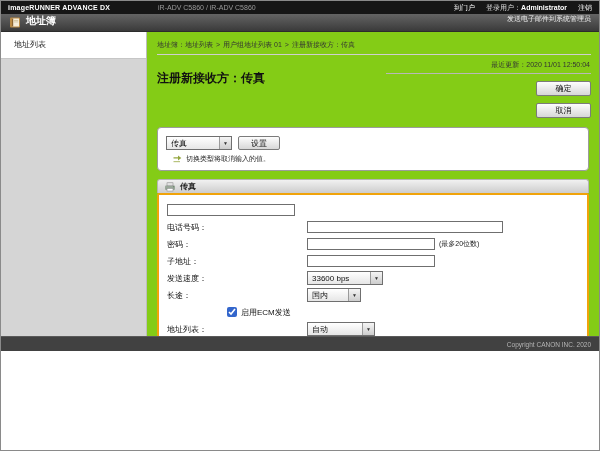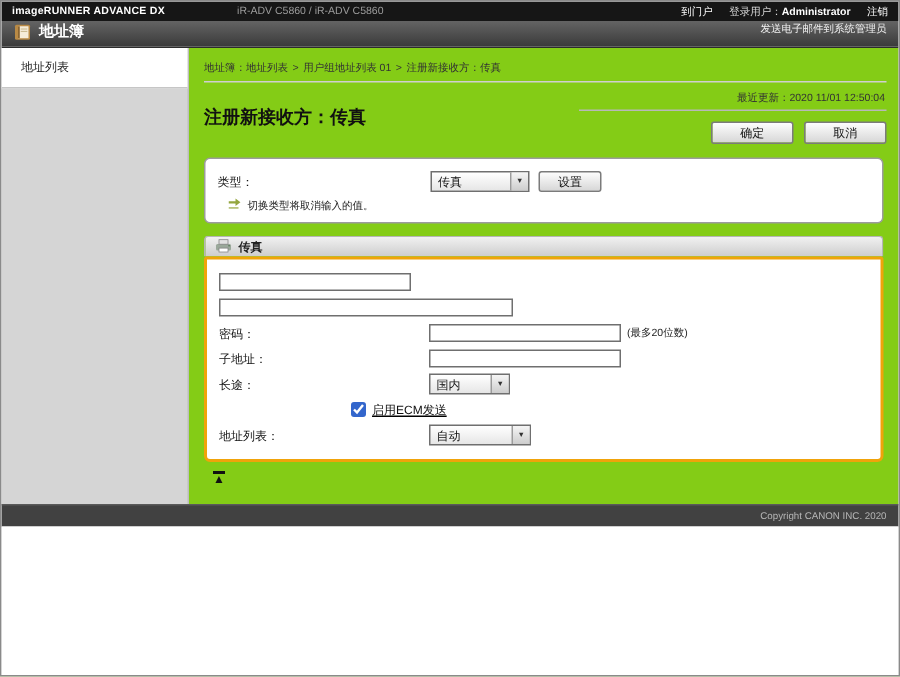--- a/index.html
+++ b/index.html
@@ -14,33 +14,33 @@
   .topbar .lnk { color:#fff; cursor:pointer; }
   .topbar .user-label { color:#ddd; }
   .topbar .user-name { font-weight:bold; color:#fff; }
 
   
   .appbar { height:18px; background:linear-gradient(#646464,#3a3a3a); display:flex; padding:0 8px; color:#fff; border-bottom:1px solid #2c2c2c; }
   .appbar .title { font-size:10px; font-weight:bold; margin-left:5px; }
   .appbar .mail { margin-left:auto; font-size:7px; color:#f0f0f0; cursor:pointer; }
 
   .body { display:flex; height:304px; }
-  .sidebar { width:125px; background:#d5d5d5; flex:none; border-right:1px solid #bdbdbd; }
+  .sidebar { width:146px; background:#d5d5d5; flex:none; border-right:1px solid #bdbdbd; }
   .side-item { background:#ffffff; padding:7px 13px 8px; font-size:8px; color:#222; border-bottom:1px solid #c6c6c6; cursor:pointer; }
 
   .main { flex:1; background:#84cc16; padding:6px 8px 0 10px; overflow:hidden; }
   .breadcrumb { font-size:7px; color:#333; padding:2px 0 4px; border-bottom:1px solid #cfcfcf; white-space:nowrap; }
   .breadcrumb .bc-link { cursor:pointer; }
   .breadcrumb .sep { margin:0 3px; }
 
   .head-row { display:flex; margin-top:3px; }
   .page-title { font-size:12px; font-weight:bold; color:#111; margin-top:12px; white-space:nowrap; }
   .right-col { margin-left:auto; display:flex; flex-direction:column; align-items:flex-end; }
   .update { font-size:7px; color:#333; padding:2px 1px 3px; border-bottom:1px solid #b8b8b8; min-width:205px; text-align:right; }
-  .btn-row { display:flex; gap:7px; margin-top:7px; }
+  .btn-row { display:flex; gap:7px; margin-top:7px;flex-direction:column; }
   .btn { min-width:55px; height:15px; font-size:8px; color:#111; background:linear-gradient(#fdfdfd,#d7d7d7); border:1px solid #7b7b7b; border-radius:2px; cursor:pointer; font-family:inherit; }
   .btn.small { min-width:42px; height:14px; }
 
   .type-box { margin:9px 2px 0 0; border:1px solid #9c9c9c; border-radius:4px; padding:5px 8px 6px; background:#fff; }
   .frow { display:flex; align-items:center; margin:3px 0; min-height:14px; }
   .flabel { width:142px; font-size:8px; color:#111; flex:none; }
   .gap { width:6px; flex:none; }
 
   .type-note { display:flex; align-items:center; gap:4px; margin:4px 0 0 7px; font-size:7px; color:#222; }
 
@@ -50,21 +50,21 @@
   .flabel2 { width:140px; font-size:8px; color:#111; flex:none; }
 
   .ti { height:12px; border:1px solid #6f6f6f; font-size:8px; padding:0 2px; background:#fff; font-family:inherit; }
   .w-sm { width:128px; } .w-lg { width:196px; }
   .after-note { font-size:7px; color:#222; margin-left:4px; }
 
   .sel { height:14px; border:1px solid #6f6f6f; background:linear-gradient(#ffffff,#e6e6e6); display:inline-flex; align-items:center; font-size:8px; color:#111; padding-left:4px; cursor:pointer; }
   .sel .arr { width:12px; align-self:stretch; margin-left:auto; background:linear-gradient(#f5f5f5,#cdcdcd); border-left:1px solid #9b9b9b; display:flex; align-items:center; justify-content:center; font-size:5px; color:#333; }
   .sel.w-type { width:66px; } .sel.w-speed { width:76px; } .sel.w-long { width:54px; } .sel.w-line { width:68px; }
 
-  .ecm-row { margin-left:88px; display:flex; align-items:center; gap:4px;text-decoration:underline; }
+  .ecm-row { margin-left:60px; display:flex; align-items:center; gap:4px; }
   .cb { width:10px; height:10px; accent-color:#3366cc; cursor:pointer; }
   .cb-label { font-size:8px; color:#111; }
 
   .top-link { display:inline-block; margin:6px 0 0 6px; font-size:8px; line-height:8px; color:#111; border-top:2px solid #111; padding-top:0px; cursor:pointer; }
 
   .footer { height:15px; background:#414141; border-top:1px solid #5a5a5a; display:flex; align-items:center; justify-content:flex-end; padding:0 8px; }
   .footer .c { font-size:6.5px; color:#b5b5b5; }
 
   .below { height:100px; background:#fff; }
 </style>
@@ -115,21 +115,20 @@
           <div class="update">最近更新：2020 11/01 12:50:04</div>
           <div class="btn-row">
             <button class="btn">确定</button>
             <button class="btn">取消</button>
           </div>
         </div>
       </div>
 
       <div class="type-box">
         <div class="frow">
-          <span class="flabel">类型：</span>
           <span class="sel w-type">
             <span>传真</span>
             <span class="arr">▼</span>
           </span>
           <span class="gap"></span>
           <button class="btn small">设置</button>
         </div>
         <div class="type-note">
           <span>
             <svg width="9" height="8" viewBox="0 0 9 8">
@@ -151,32 +150,40 @@
           </svg>
         </span>
         <span class="t">传真</span>
       </div>
 
       <div class="fax-box">
         <div class="frow">
           <input class="ti w-sm" style="">
         </div>
         <div class="frow">
+          <span class="flabel2">电话号码：</span>
           <input class="ti w-lg" style="">
         </div>
         <div class="frow">
           <span class="flabel2">密码：</span>
           <input class="ti w-sm" style="">
           <span class="after-note">(最多20位数)</span>
         </div>
         <div class="frow">
           <span class="flabel2">子地址：</span>
           <input class="ti w-sm" style="">
         </div>
         <div class="frow">
+          <span class="flabel2">发送速度：</span>
+          <span class="sel w-speed">
+            <span>33600 bps</span>
+            <span class="arr">▼</span>
+          </span>
+        </div>
+        <div class="frow">
           <span class="flabel2">长途：</span>
           <span class="sel w-long">
             <span>国内</span>
             <span class="arr">▼</span>
           </span>
         </div>
         <div class="frow">
           <span class="ecm-row">
             <input type="checkbox" checked="" class="cb" style="">
             <span class="cb-label">启用ECM发送</span>

